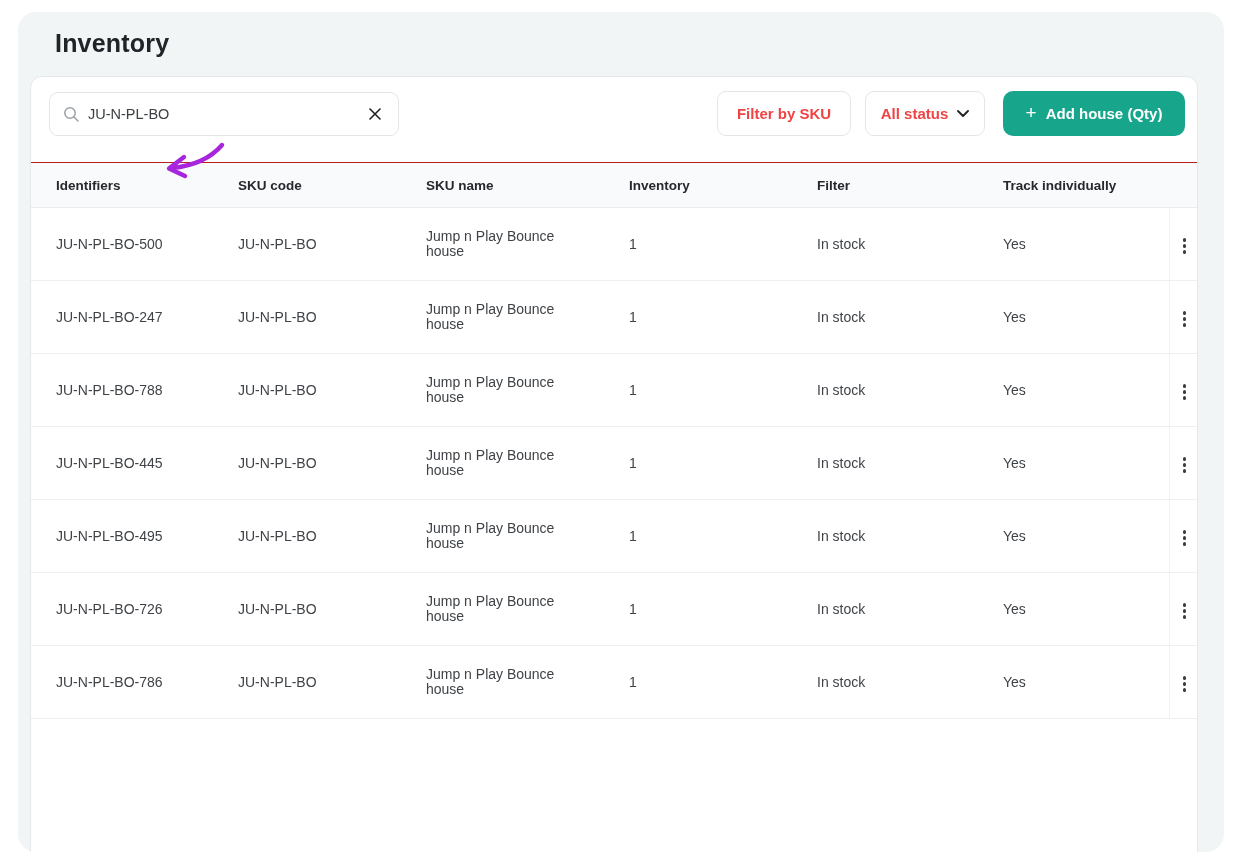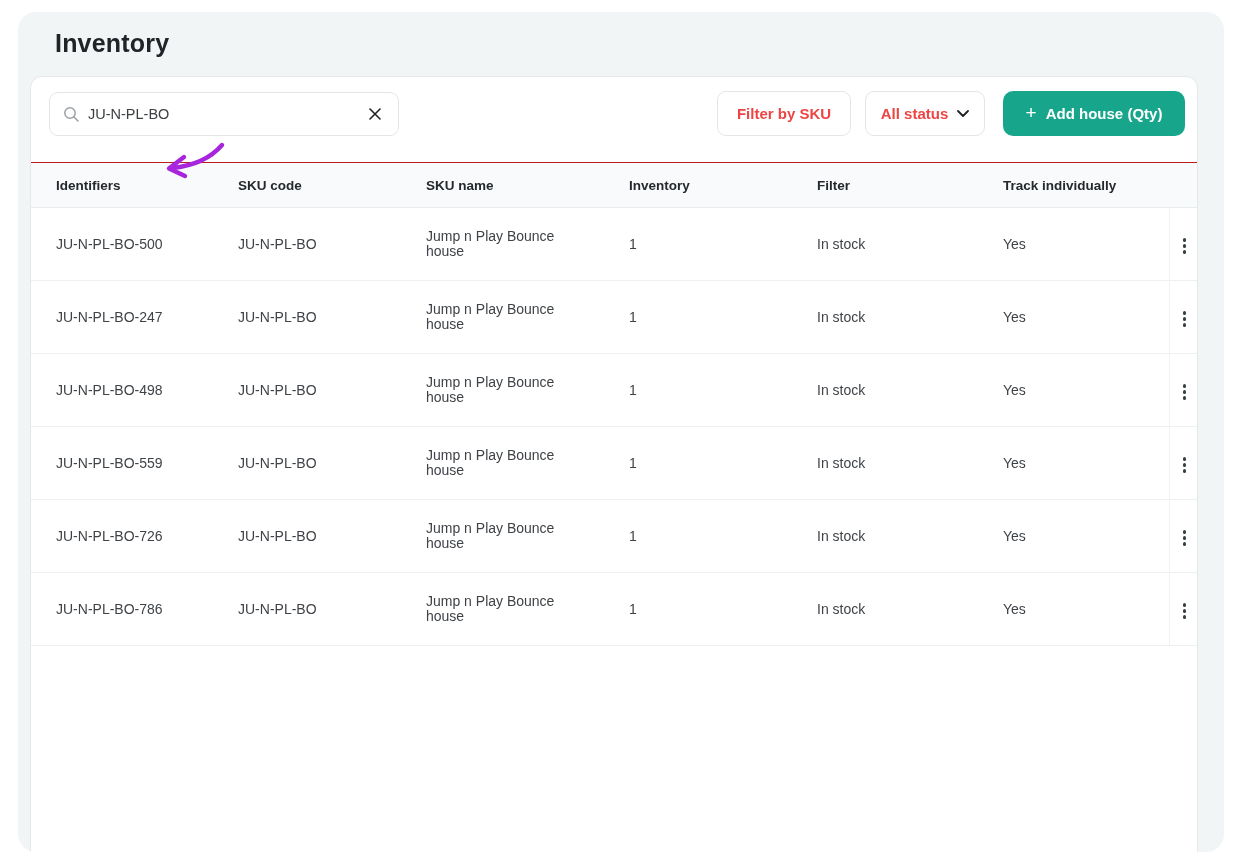--- a/index.html
+++ b/index.html
@@ -168,34 +168,47 @@
               <td>1</td>
               <td>In stock</td>
               <td>Yes</td>
               <td class="menu-cell"><button class="kebab">
                   <i></i>
                   <i></i>
                   <i></i>
                 </button></td>
             </tr>
             <tr>
-              <td class="first">JU-N-PL-BO-498</td>
-              <td>JU-N-PL-BO</td>
-              <td class="sku-name"><span>Jump n Play Bounce house</span></td>
-              <td>1</td>
-              <td>In stock</td>
-              <td>Yes</td>
-              <td class="menu-cell"><button class="kebab">
-                  <i></i>
-                  <i></i>
-                  <i></i>
-                </button></td>
-            </tr>
-            <tr>
-              <td class="first">JU-N-PL-BO-559</td>
+              <td class="first">JU-N-PL-BO-788</td>
+              <td>JU-N-PL-BO</td>
+              <td class="sku-name"><span>Jump n Play Bounce house</span></td>
+              <td>1</td>
+              <td>In stock</td>
+              <td>Yes</td>
+              <td class="menu-cell"><button class="kebab">
+                  <i></i>
+                  <i></i>
+                  <i></i>
+                </button></td>
+            </tr>
+            <tr>
+              <td class="first">JU-N-PL-BO-445</td>
+              <td>JU-N-PL-BO</td>
+              <td class="sku-name"><span>Jump n Play Bounce house</span></td>
+              <td>1</td>
+              <td>In stock</td>
+              <td>Yes</td>
+              <td class="menu-cell"><button class="kebab">
+                  <i></i>
+                  <i></i>
+                  <i></i>
+                </button></td>
+            </tr>
+            <tr>
+              <td class="first">JU-N-PL-BO-495</td>
               <td>JU-N-PL-BO</td>
               <td class="sku-name"><span>Jump n Play Bounce house</span></td>
               <td>1</td>
               <td>In stock</td>
               <td>Yes</td>
               <td class="menu-cell"><button class="kebab">
                   <i></i>
                   <i></i>
                   <i></i>
                 </button></td>

